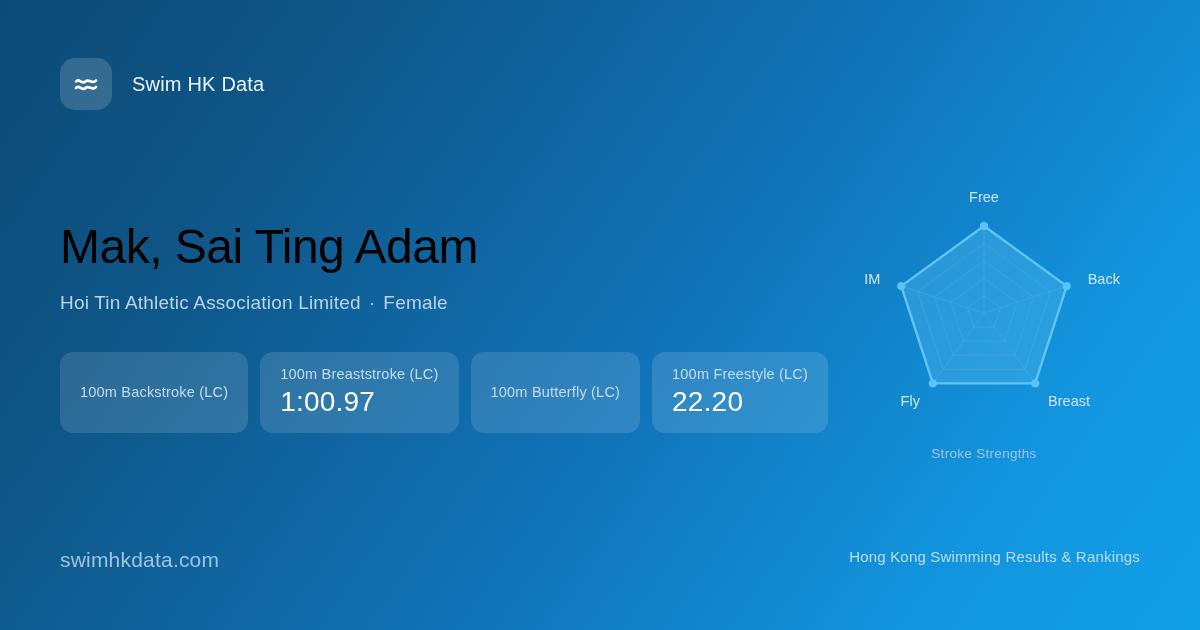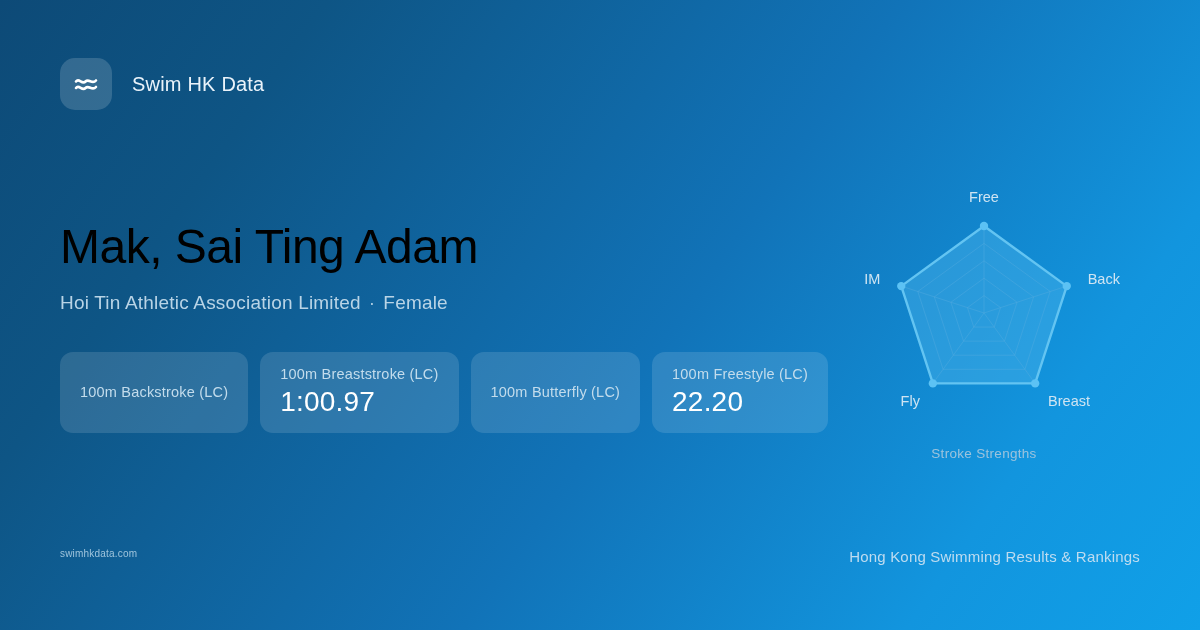--- a/index.html
+++ b/index.html
@@ -71,21 +71,21 @@
     font-size:14.5px; fill:#cfe4f2;
   }
   .radar-caption {
     font-family:"Liberation Sans", sans-serif;
     font-size:13.5px; fill:#9cc3dd; letter-spacing:0.3px;
   }
 
   
   .footer-left {
     position:absolute; left:60px; top:548px;
-    font-size:10px; color:#9fc4dc; letter-spacing:0.2px;
+    font-size:21px; color:#9fc4dc; letter-spacing:0.2px;
   }
   .footer-right {
     position:absolute; right:60px; top:548px;
     font-size:15px; color:#bedcf0; letter-spacing:0.2px; text-align:right;
   }
 </style>
 </head>
 <body>
 
 <div class="brand">

